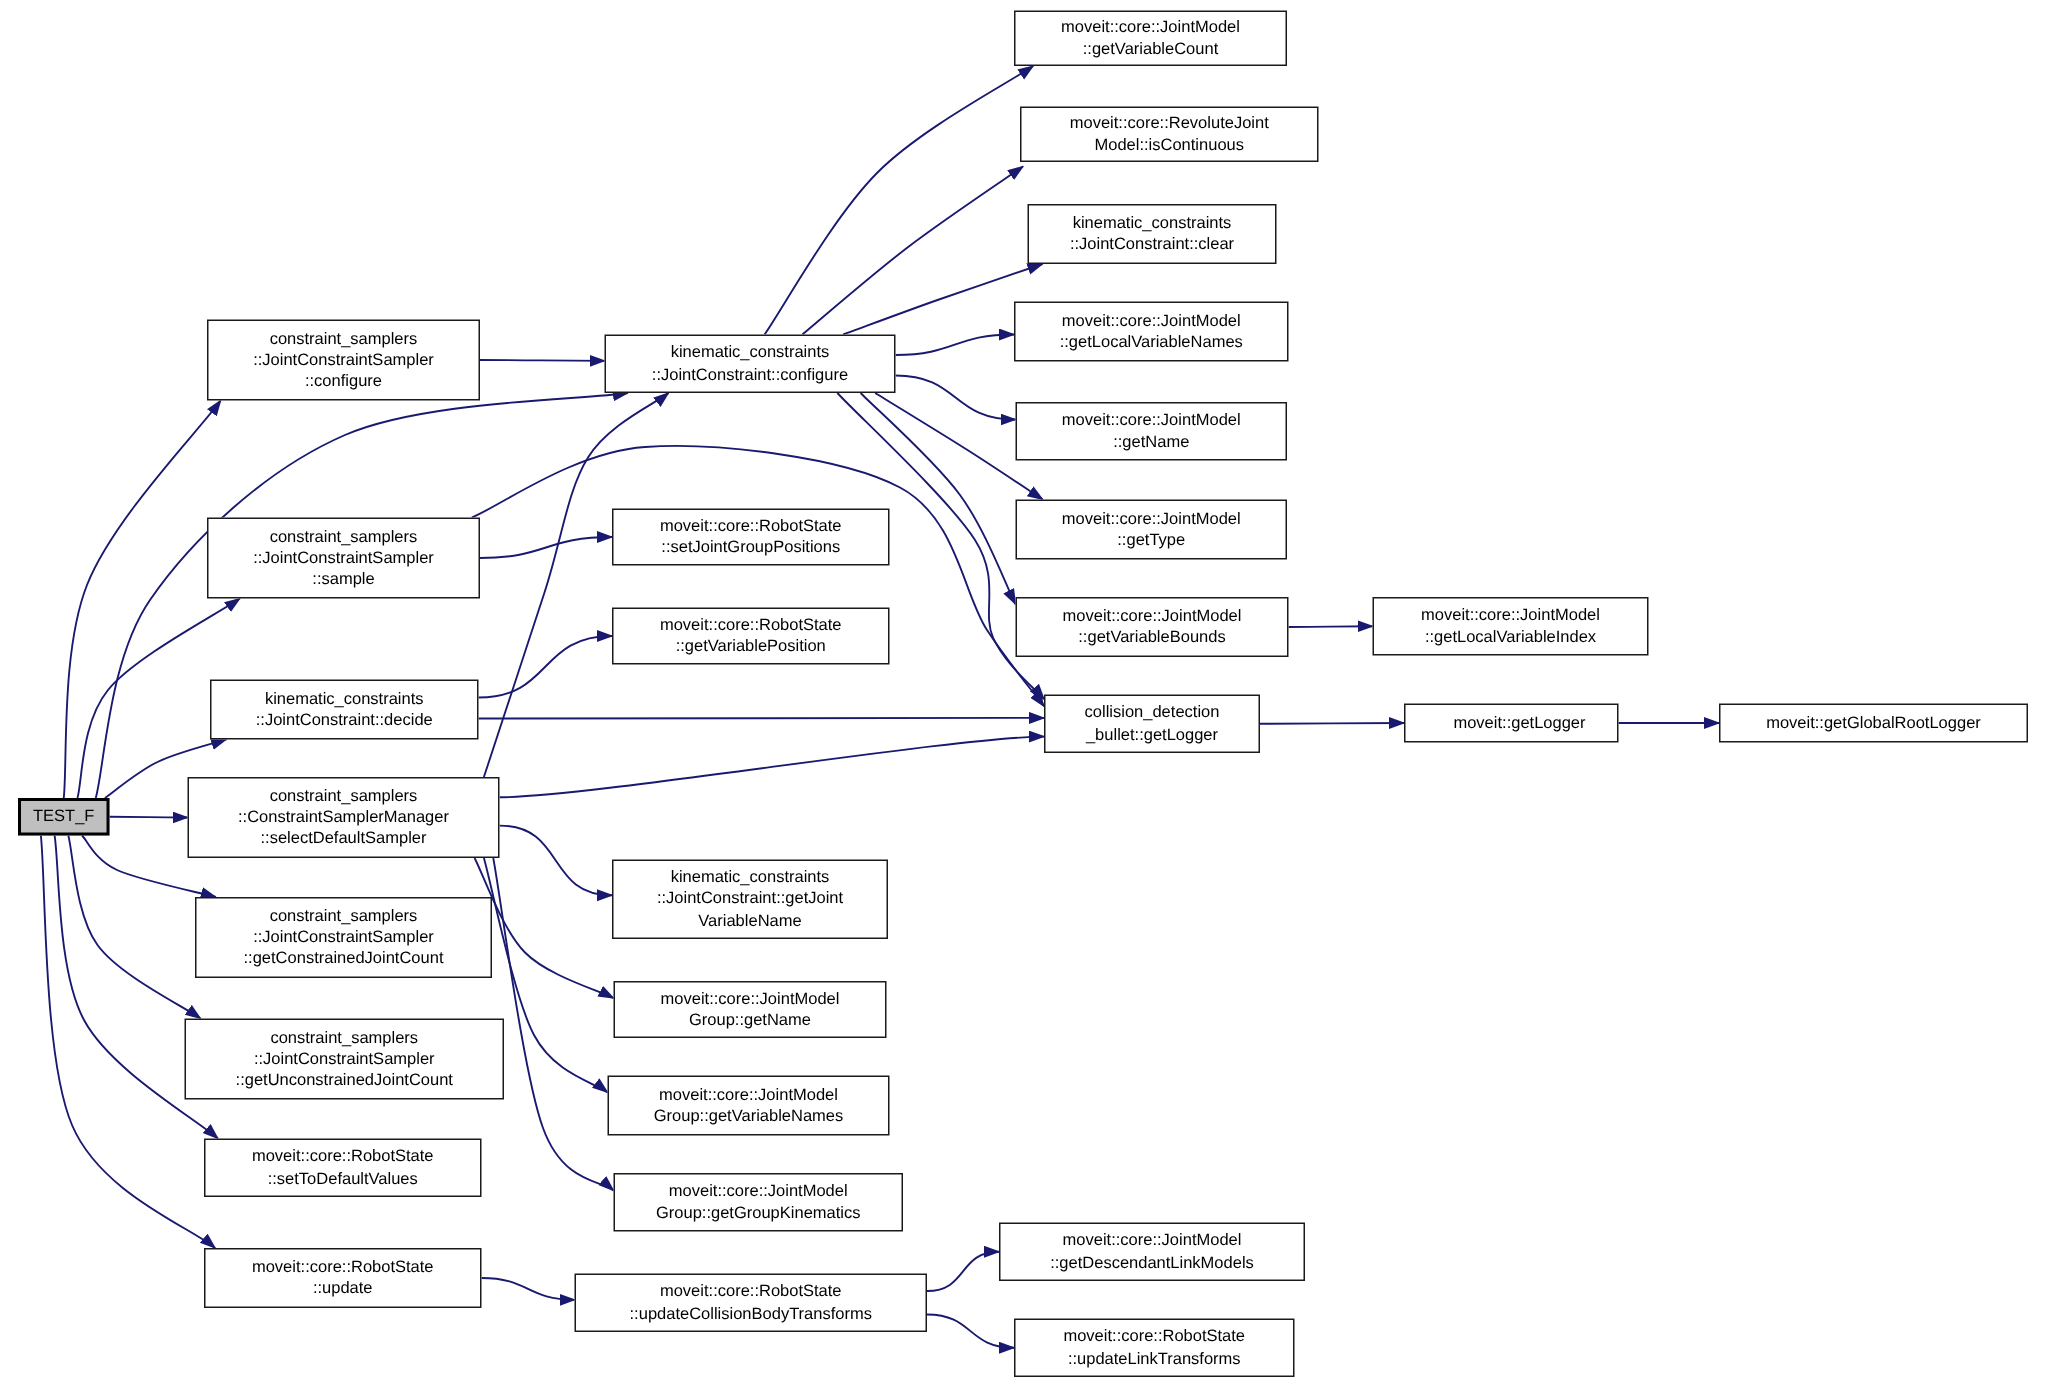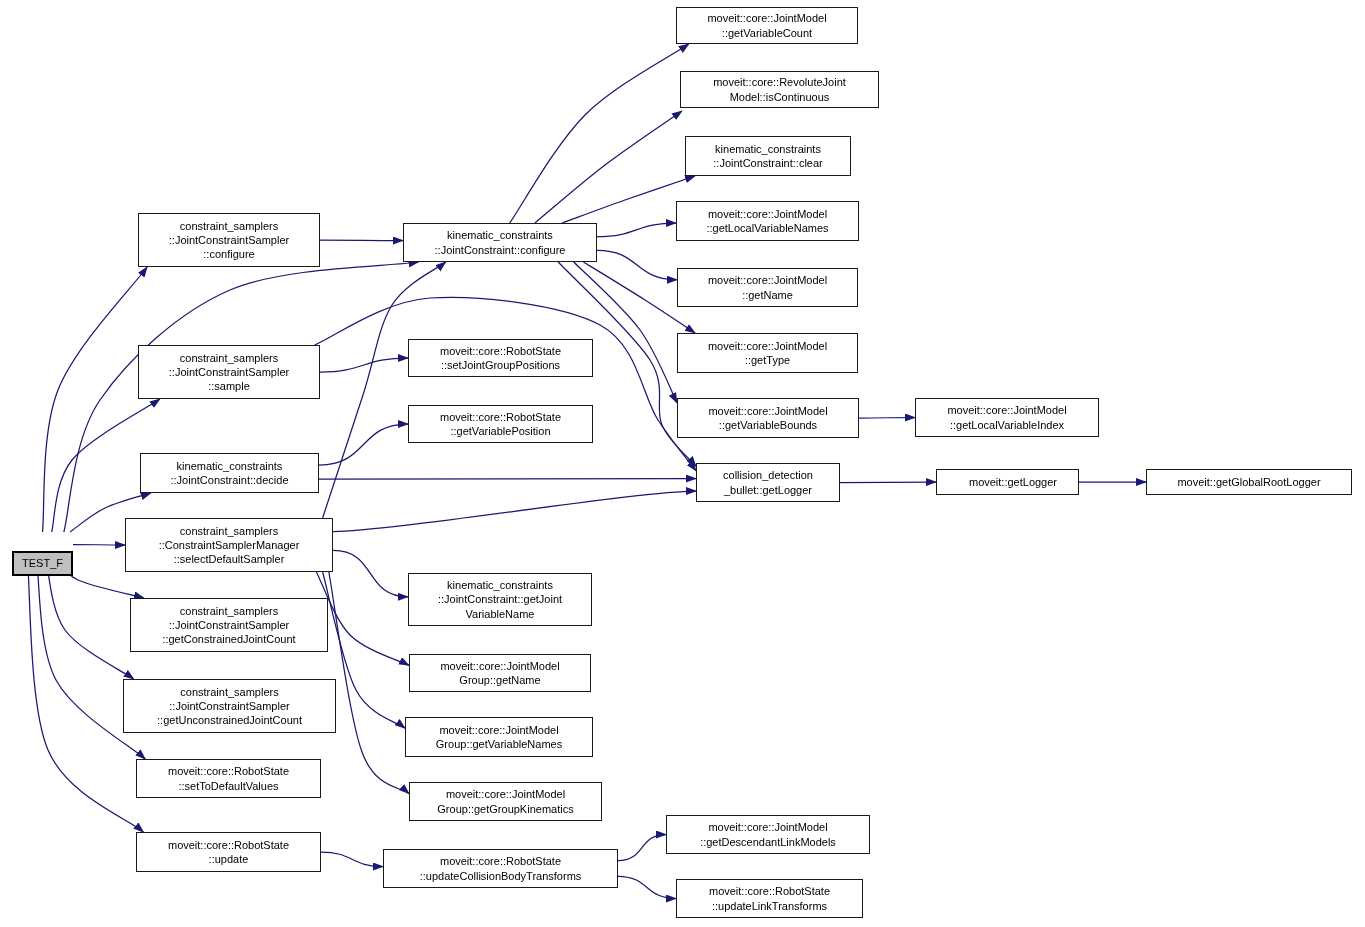--- a/index.html
+++ b/index.html
@@ -89,21 +89,21 @@
         <path d="M558.2,262C573.5,278.3 632.7,332.8 650,360C667.3,387.2 654.3,407.3 662,425C669.7,442.7 690.3,459.3 696,466.12" class="edge" marker-end="url(#arrow)"></path>
         <path d="M859,418C887.0011160491863,418 886.9988839508137,417.5 915,417.5" class="edge" marker-end="url(#arrow)"></path>
         <path d="M840,482.5C888.0006510372516,482.5 887.9993489627484,482 936,482" class="edge" marker-end="url(#arrow)"></path>
         <path d="M1079,482C1112.5,482 1112.5,482 1146,482" class="edge" marker-end="url(#arrow)"></path>
         <path d="M321,852C352.84219880912747,852 351.15780119087253,866.55 383,866.55" class="edge" marker-end="url(#arrow)"></path>
         <path d="M618,860.7C645.3424578266109,860.7 638.6575421733891,834.5 666,834.5" class="edge" marker-end="url(#arrow)"></path>
         <path d="M618,876.3C649.0517310306527,876.3 644.9482689693473,898.5 676,898.5" class="edge" marker-end="url(#arrow)"></path>
       </g>
   </svg>
   <div id="node-layer">
-      <div class="node hl" style="left: 12px; top: 532px; width: 61px; height: 25px; margin-top: 19px;">TEST_F</div>
+      <div class="node hl" style="left: 12px; top: 532px; width: 61px; height: 25px;">TEST_F</div>
       <div class="node" style="left: 138px; top: 213px; width: 182px; height: 54px;">constraint_samplers
 ::JointConstraintSampler
 ::configure</div>
       <div class="node" style="left: 138px; top: 345px; width: 182px; height: 54px;">constraint_samplers
 ::JointConstraintSampler
 ::sample</div>
       <div class="node" style="left: 140px; top: 453px; width: 179px; height: 40px;">kinematic_constraints
 ::JointConstraint::decide</div>
       <div class="node" style="left: 125px; top: 518px; width: 208px; height: 54px;">constraint_samplers
 ::ConstraintSamplerManager

